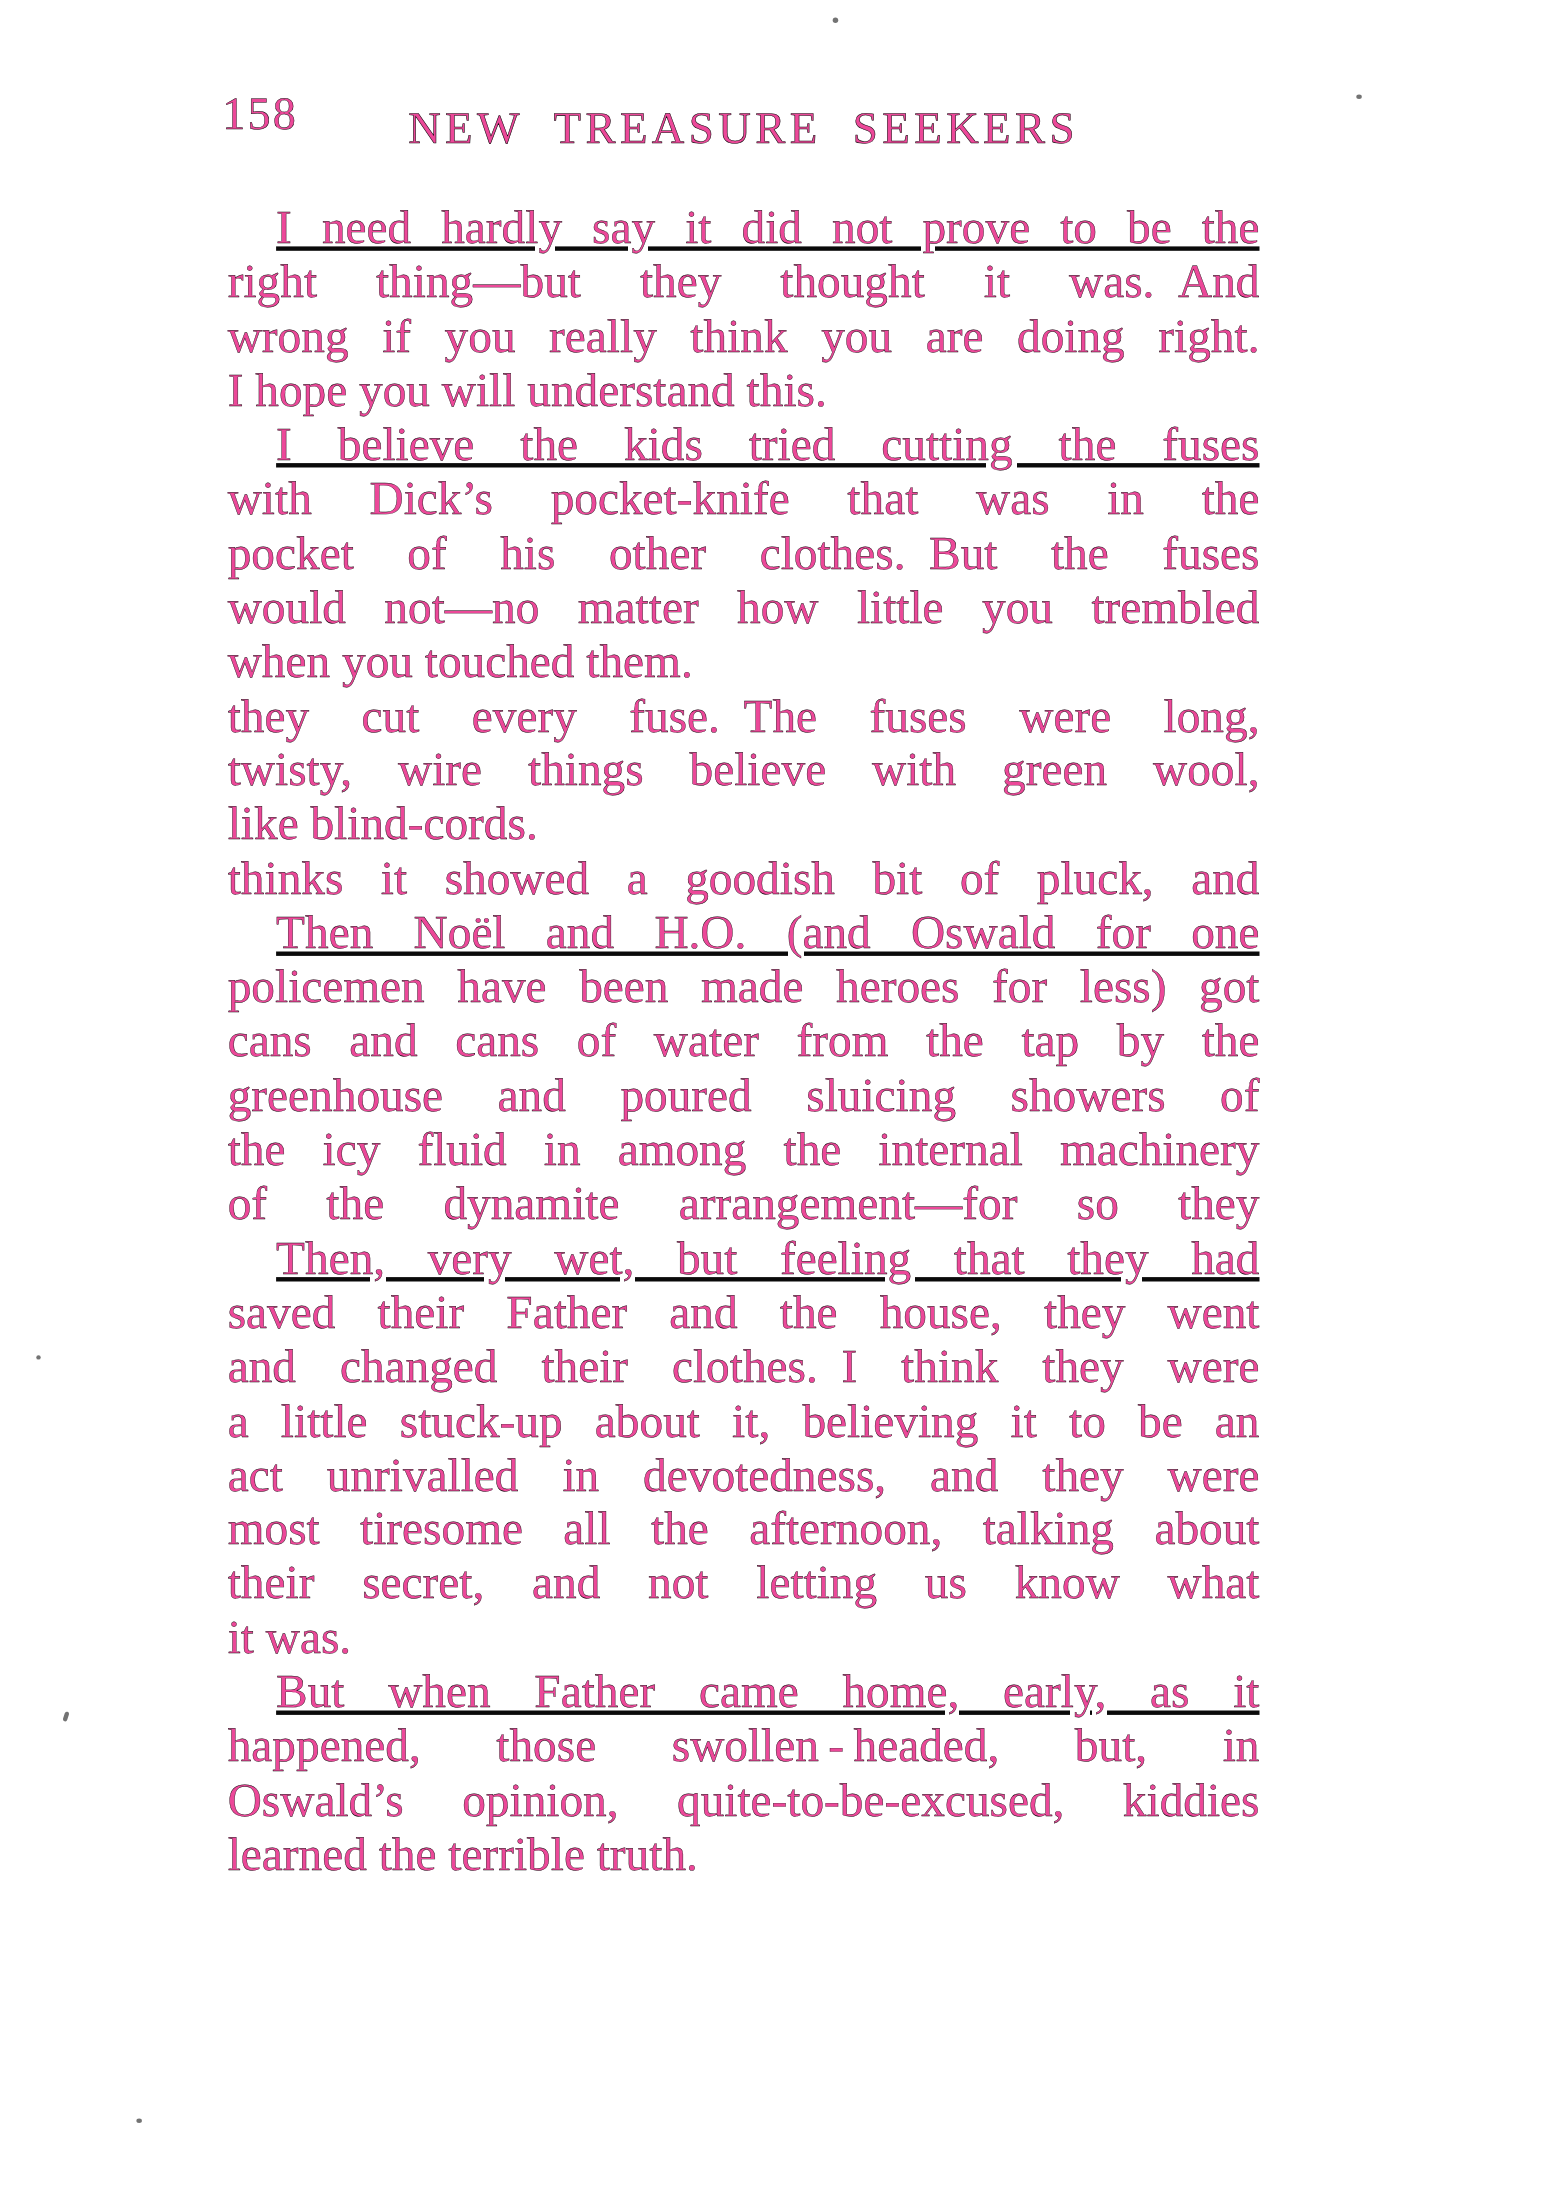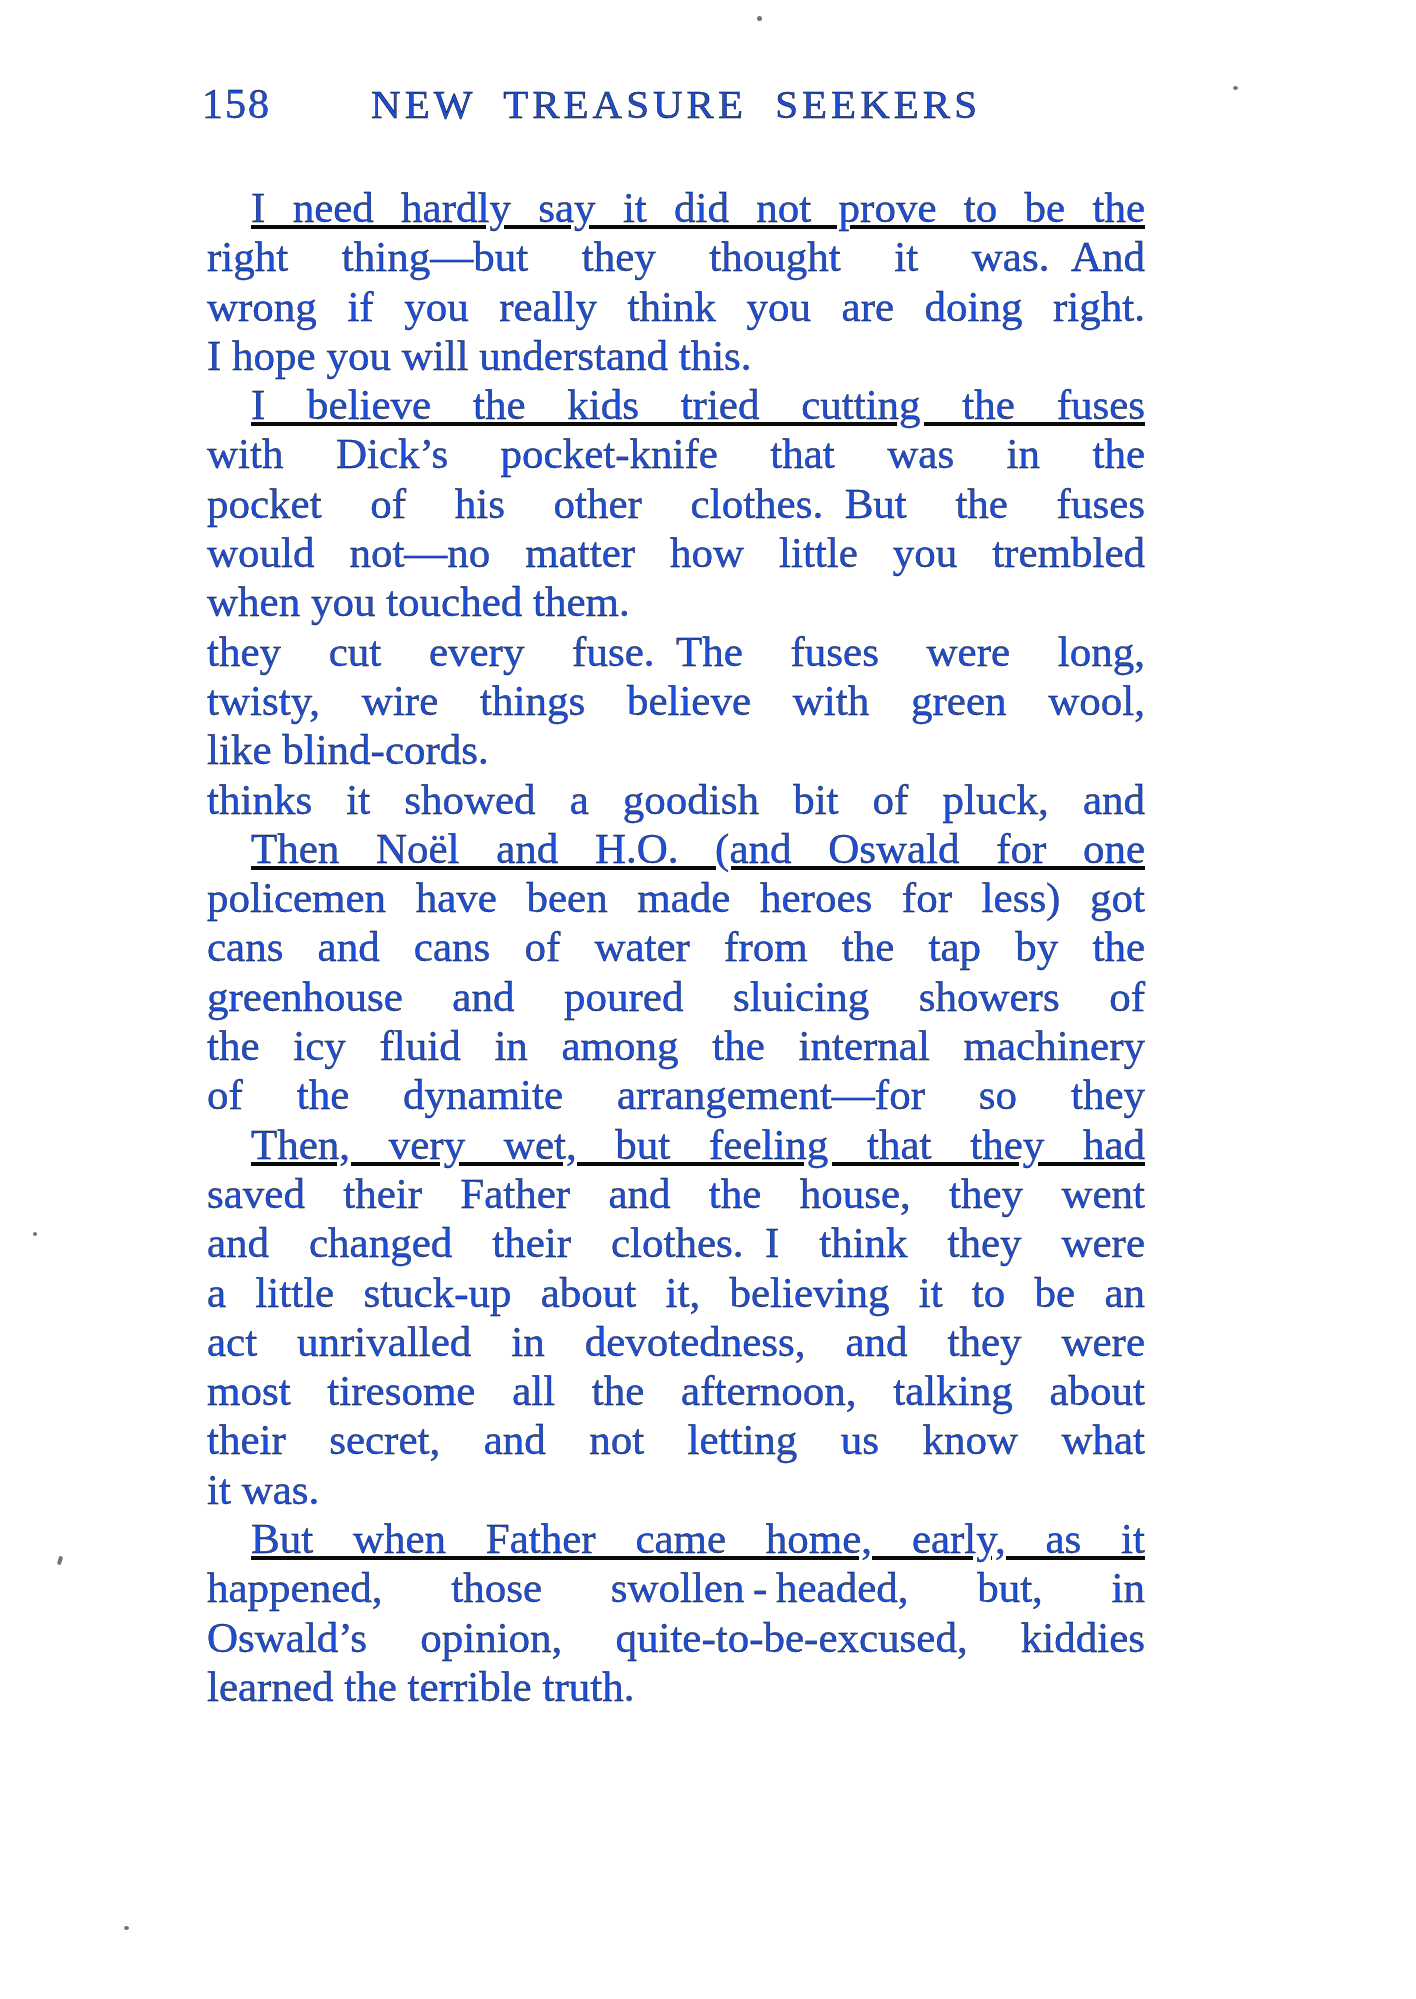--- a/index.html
+++ b/index.html
@@ -7,21 +7,21 @@
     padding: 0;
     background: #ffffff;
   }
   #page {
     position: relative;
     width: 1416px;
     height: 1999px;
     background: #ffffff;
     overflow: hidden;
     font-family: "Liberation Serif", "DejaVu Serif", serif;
-    color: #1d4ed8;
+    color: #ec4899;
   }
   
   .running-head {
     position: absolute;
     left: 207px;
     top: 80px;
     width: 938px;
     height: 52px;
   }
   .folio {
@@ -29,21 +29,21 @@
     left: -5px;
     top: 0;
     font-size: 42px;
     letter-spacing: 2px;
     -webkit-text-stroke: 0.4px #0a0a0a;
   }
   .head-title {
     position: absolute;
     left: 0;
     right: 0;
-    top: 0;
+    top: 12px;
     text-align: center;
     font-size: 41px;
     letter-spacing: 4px;
     word-spacing: 14px;
     white-space: nowrap;
     -webkit-text-stroke: 0.5px #0a0a0a;
   }
   
   .text-block {
     position: absolute;

